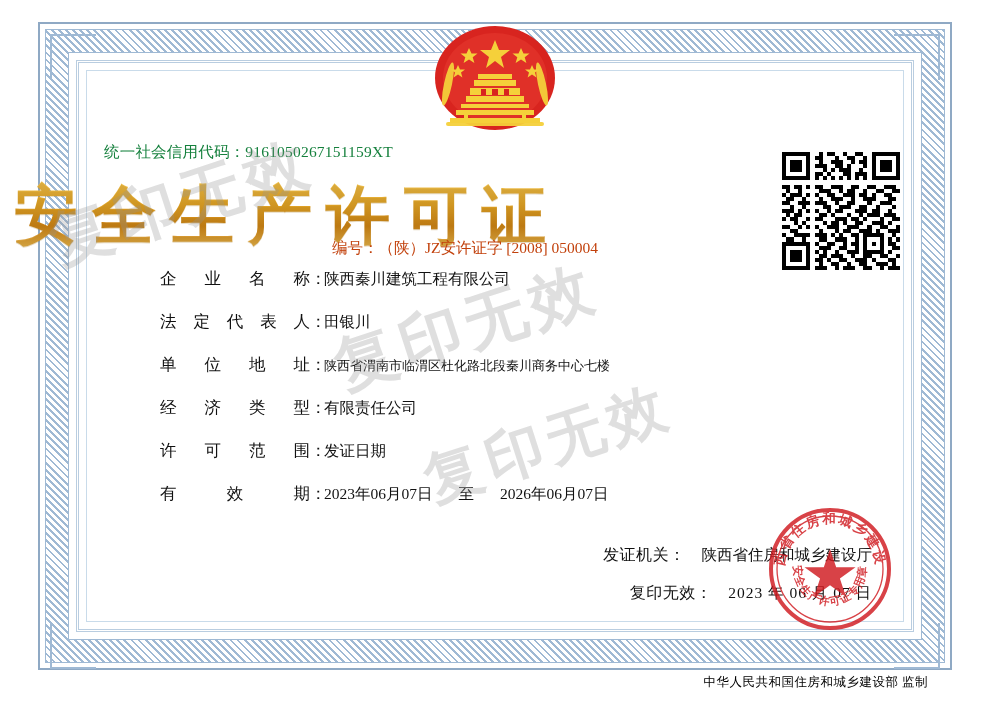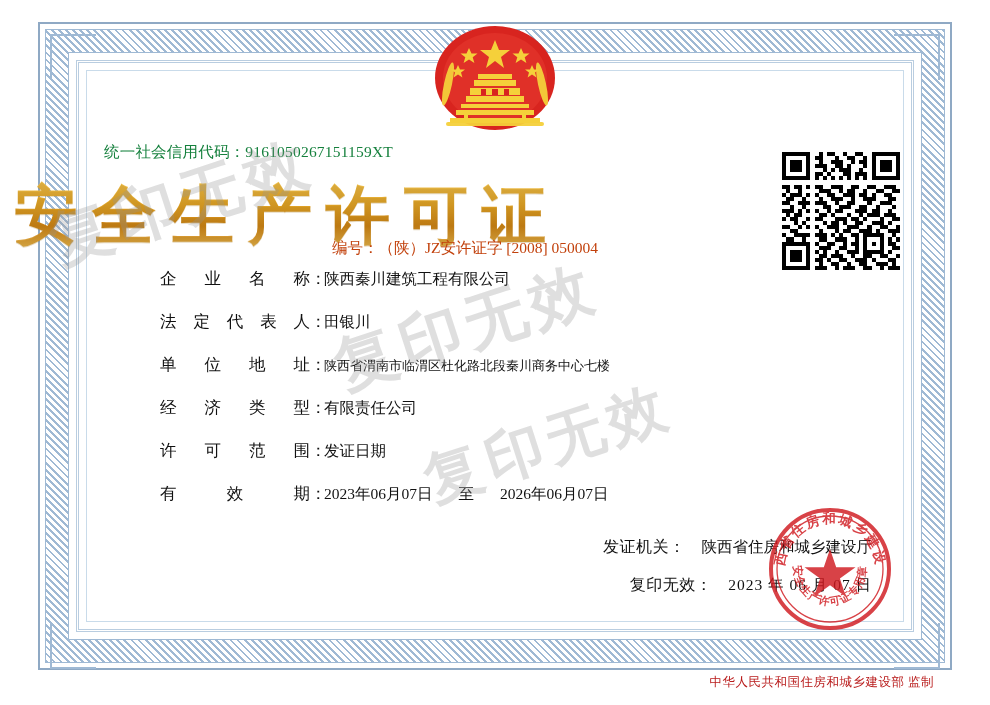--- a/index.html
+++ b/index.html
@@ -189,21 +189,21 @@
   .issue-block {
     position: absolute;
     right: 118px; top: 528px;
     z-index: 5;
     text-align: right;
     font-size: 16px;
     color: #111111;
   }
   .issue-row {
     display: flex;
-    align-items: center;
+    align-items: flex-end;
     justify-content: flex-end;
     height: 38px;
     white-space: nowrap;
   }
   .issue-label {
     letter-spacing: 0.5px;
   }
   .issue-value {
     margin-left: 16px;
     font-size: 15.5px;
@@ -238,24 +238,24 @@
     transform: rotate(-18deg);
     white-space: nowrap;
   }
   .wm1 { left: 45px;  top: 160px; }
   .wm2 { left: 330px; top: 285px; }
   .wm3 { left: 420px; top: 405px; font-size: 58px; }
 
   
   .footer {
     position: absolute;
-    right: 56px;
+    right: 62px;
     bottom: 14px;
     font-size: 12.5px;
-    color: #b91c1c;
+    color: #000000;
     letter-spacing: 0.5px;
     z-index: 5;
     white-space: nowrap;
   }
 </style>
 </head>
 <body>
 
 <div id="certificate">
 

